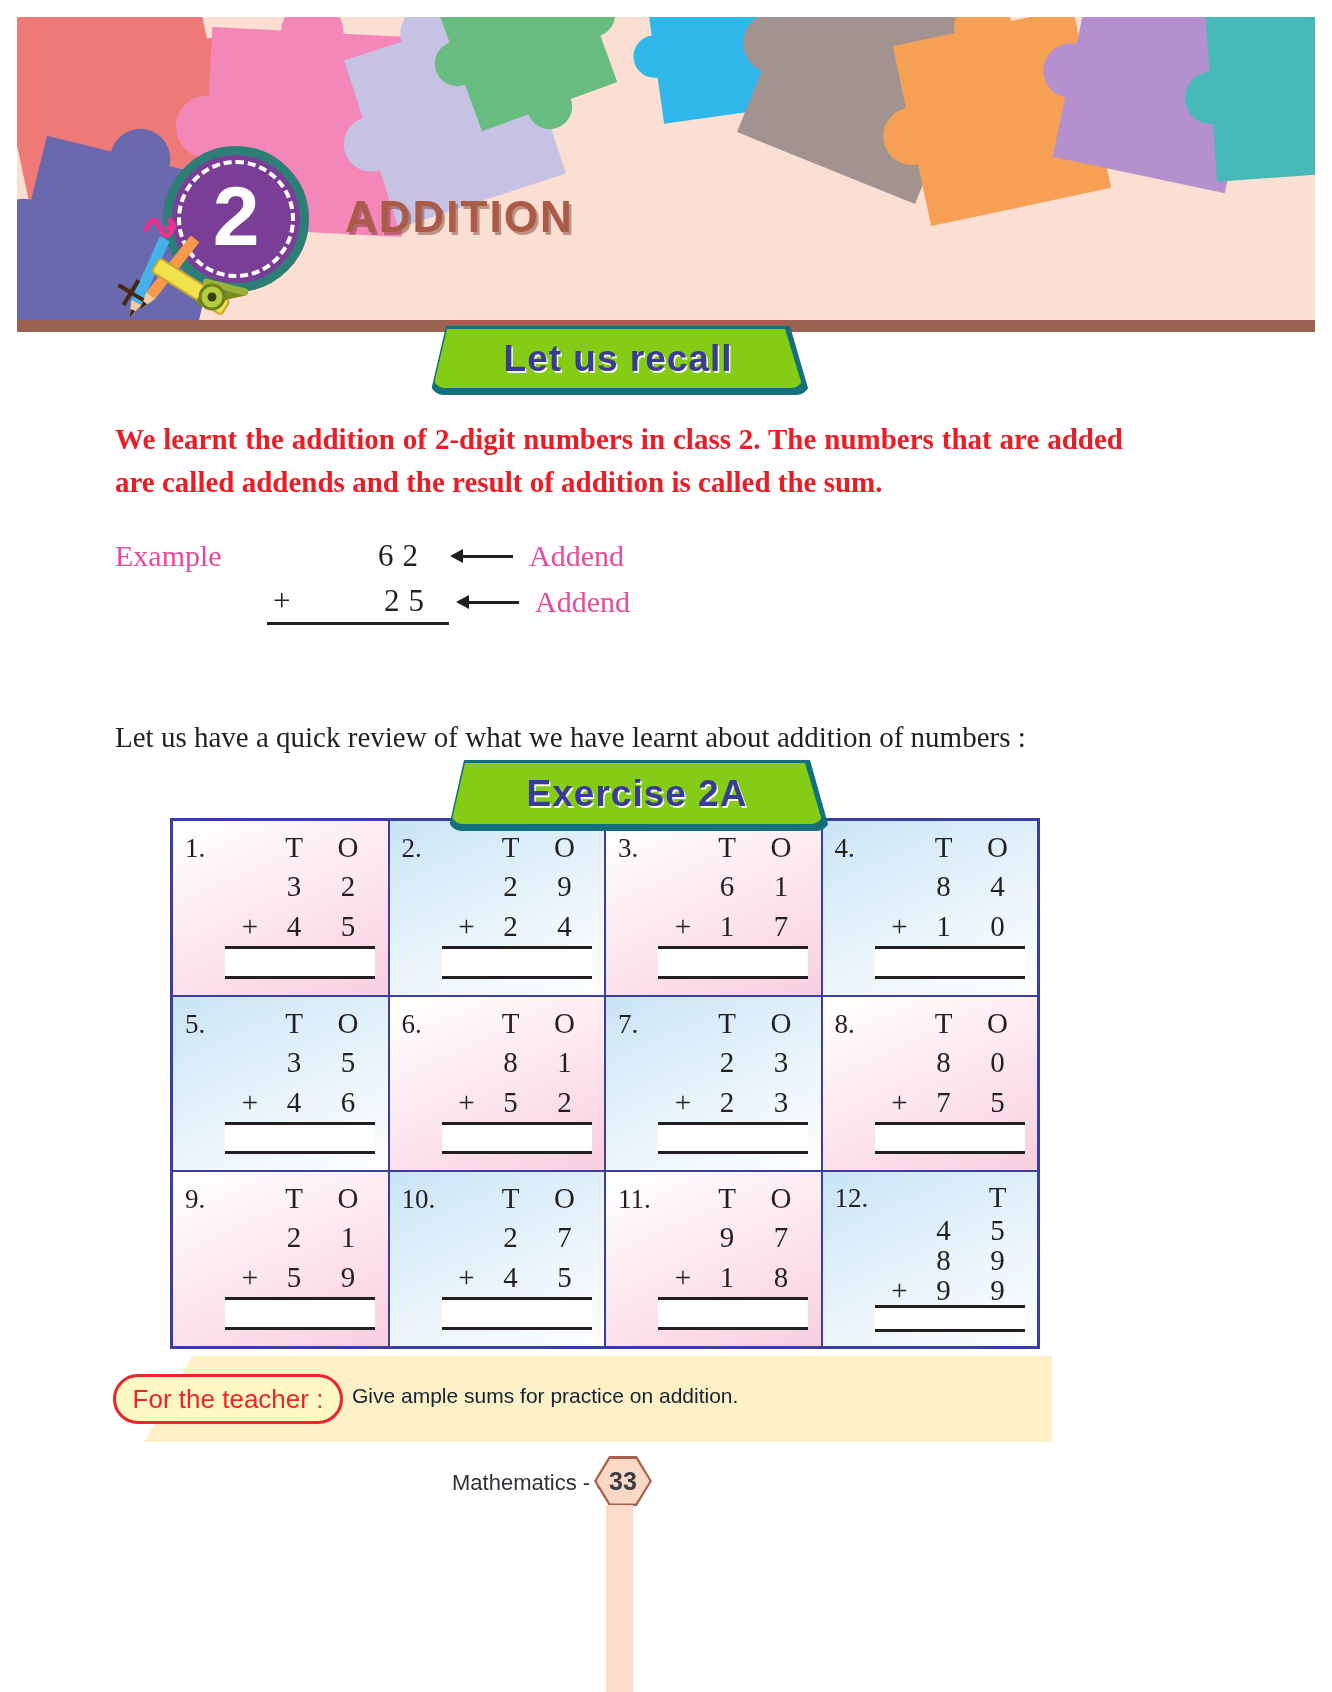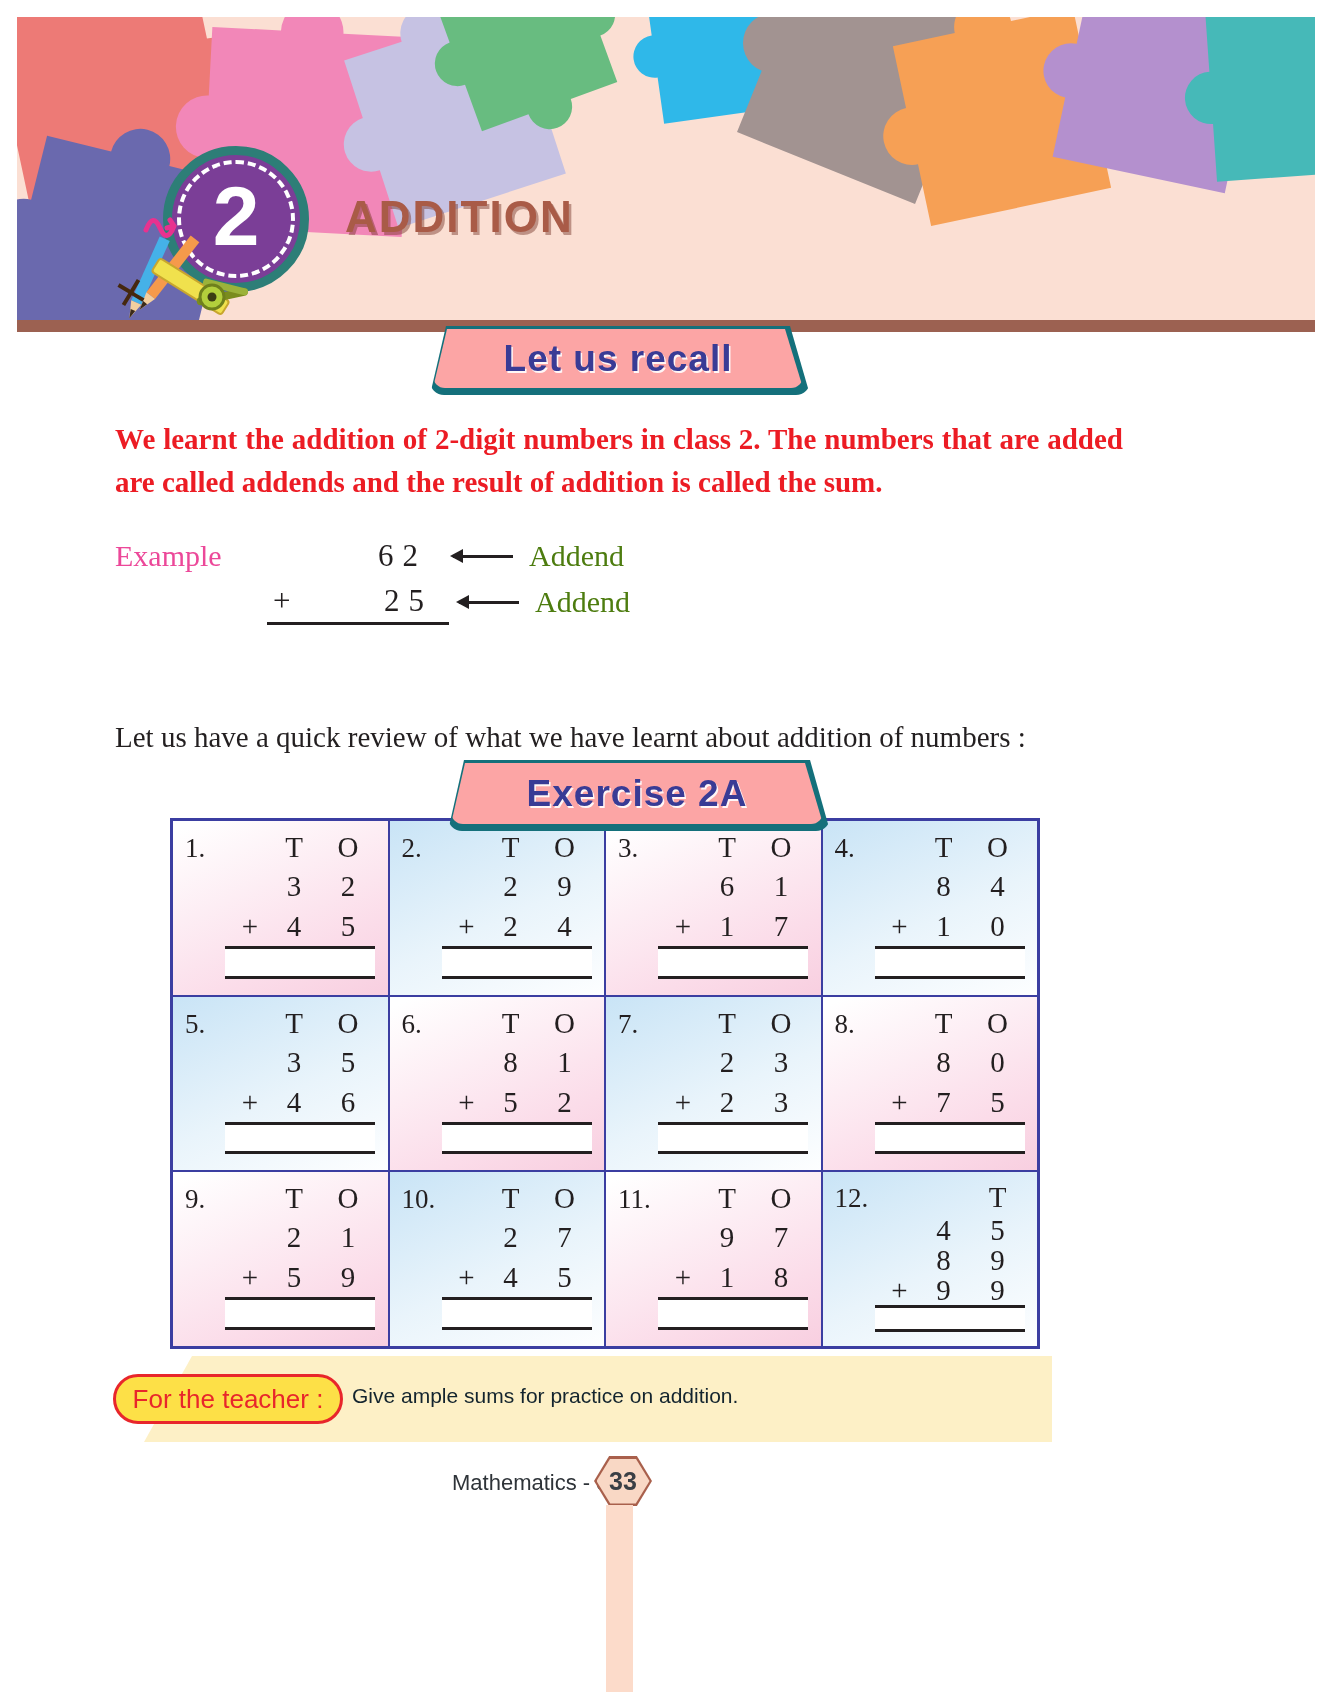--- a/index.html
+++ b/index.html
@@ -30,21 +30,21 @@
     text-shadow:2.5px 2.5px 0 rgba(116,52,38,.45);
   }
   
   .banner{position:absolute;z-index:2;}
   .banner .bk{
     position:absolute;inset:0;background:#14707b;
     clip-path:polygon(16px 0,calc(100% - 20px) 0,100% 100%,0 100%);
     border-radius:14px;
   }
   .banner .fr{
-    position:absolute;inset:3px 7px 7px 3px;background:#fca5a5;
+    position:absolute;inset:3px 7px 7px 3px;background:#84cc16;
     clip-path:polygon(14px 0,calc(100% - 18px) 0,100% 100%,0 100%);
     border-radius:12px;
     display:flex;align-items:center;justify-content:center;
   }
   .banner .fr span{
     font-size:37px;font-weight:bold;color:#393b95;letter-spacing:1px;
     text-shadow:1.5px 1.5px 0 rgba(255,255,255,.9);
   }
   .recall-banner{left:430px;top:326px;width:380px;height:69px;}
   .exercise-banner{left:448px;top:736px;width:382px;height:71px;margin-top:24px;}
@@ -63,21 +63,21 @@
     padding-right:16px;font-size:31px;color:#231f20;letter-spacing:9px;
   }
   .ex-nums.with-plus{justify-content:space-between;padding-left:6px;}
   .ex-nums.underline{border-bottom:3px solid #231f20;}
   .ex-arrowlab{display:flex;align-items:center;}
   .arrow{display:inline-block;width:60px;height:3px;background:#231f20;position:relative;margin:0 16px 0 10px;}
   .arrow::before{
     content:'';position:absolute;left:-3px;top:-6px;
     border-right:13px solid #231f20;border-top:7px solid transparent;border-bottom:7px solid transparent;
   }
-  .ex-tag{font-size:30px;color:#4d7c0f;}
+  .ex-tag{font-size:30px;color:#ec4899;}
   .review-line{position:absolute;left:115px;top:721px;font-size:29px;color:#231f20;width:1100px;}
   
   .exercise-grid{
     position:absolute;left:170px;top:818px;width:864px;height:525px;
     display:grid;grid-template-columns:repeat(4,1fr);grid-auto-rows:1fr;
     border:3px solid #3b3ea1;background:#3b3ea1;gap:2px;
   }
   .cell{display:flex;flex-direction:column;padding:8px 6px 10px 12px;overflow:hidden;}
   .cell.pink{background:linear-gradient(155deg,#ffffff 4%,#fbdce9 72%,#f8cfe0 100%);}
   .cell.blue{background:linear-gradient(155deg,#c9e4f6 0%,#e9f4fb 55%,#fdfeff 100%);}
@@ -96,21 +96,21 @@
   .cell.compact .p-row{line-height:30px;}
   .cell.compact .p-row.hdr{line-height:34px;gap:27px;}
   .cell.compact .answer-box{height:38px;margin-bottom:4px;}
   
   .teacher-band{
     position:absolute;left:144px;top:1356px;width:908px;height:86px;background:#fdf0c6;
     clip-path:polygon(48px 0,100% 0,100% 100%,0 100%);
   }
   .teacher-pill{
     position:absolute;left:113px;top:1374px;width:224px;height:44px;z-index:2;
-    background:#fde047;border:3px solid #e8262b;border-radius:26px;
+    background:#fef9c3;border:3px solid #e8262b;border-radius:26px;
     display:flex;align-items:center;justify-content:center;
     font-size:26px;color:#e8262b;
   }
   .teacher-text{position:absolute;left:352px;top:1384px;z-index:2;font-size:21px;color:#13242e;}
   
   .footer-book{position:absolute;left:452px;top:1470px;font-size:22px;color:#2e3338;}
   .hexagon{position:absolute;left:594px;top:1456px;width:58px;height:50px;}
   .hex-outer{position:absolute;inset:0;background:#a9604c;
     clip-path:polygon(26% 0,74% 0,100% 50%,74% 100%,26% 100%,0 50%);}
   .hex-inner{position:absolute;inset:2.5px;background:#f9d8c5;

